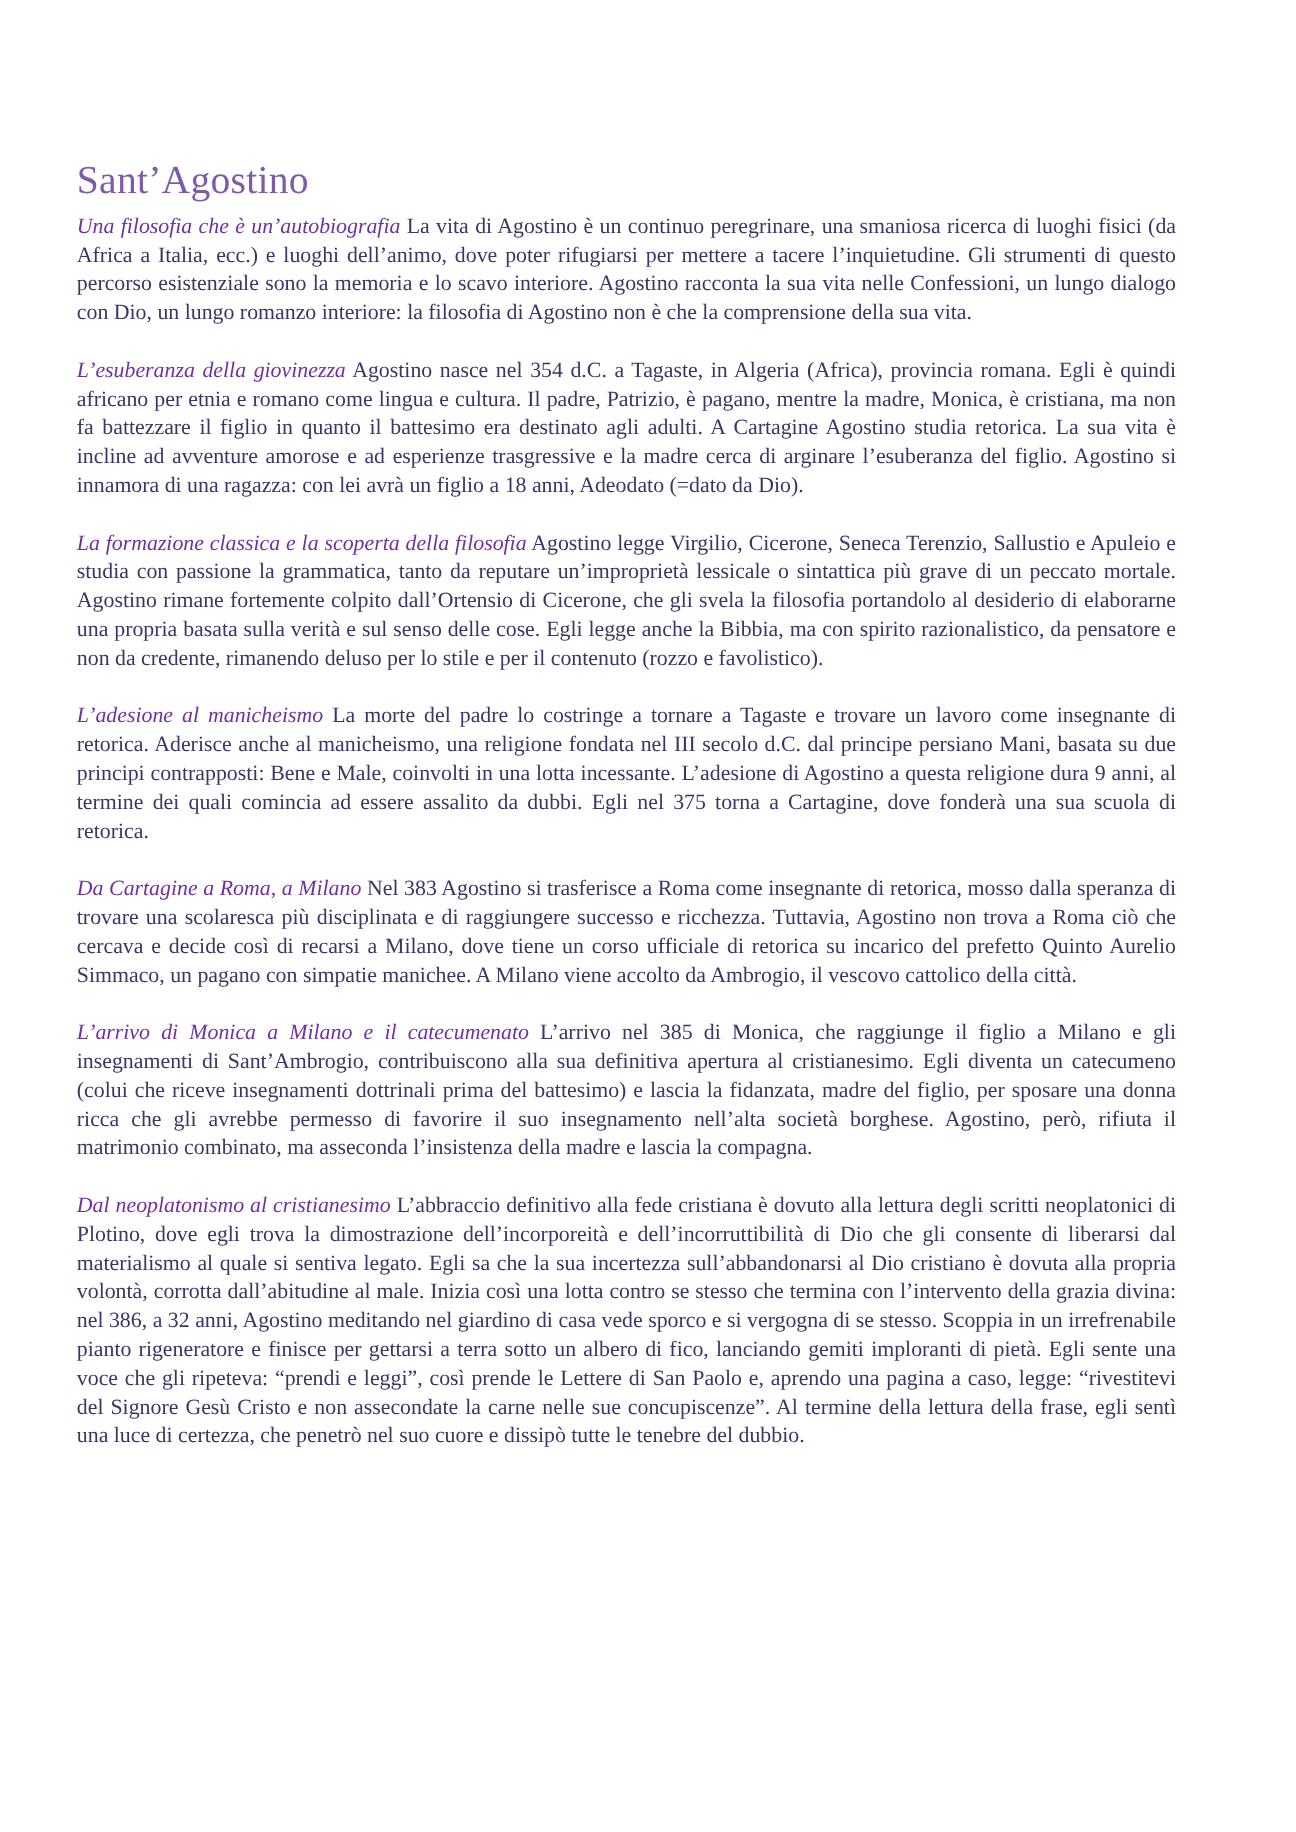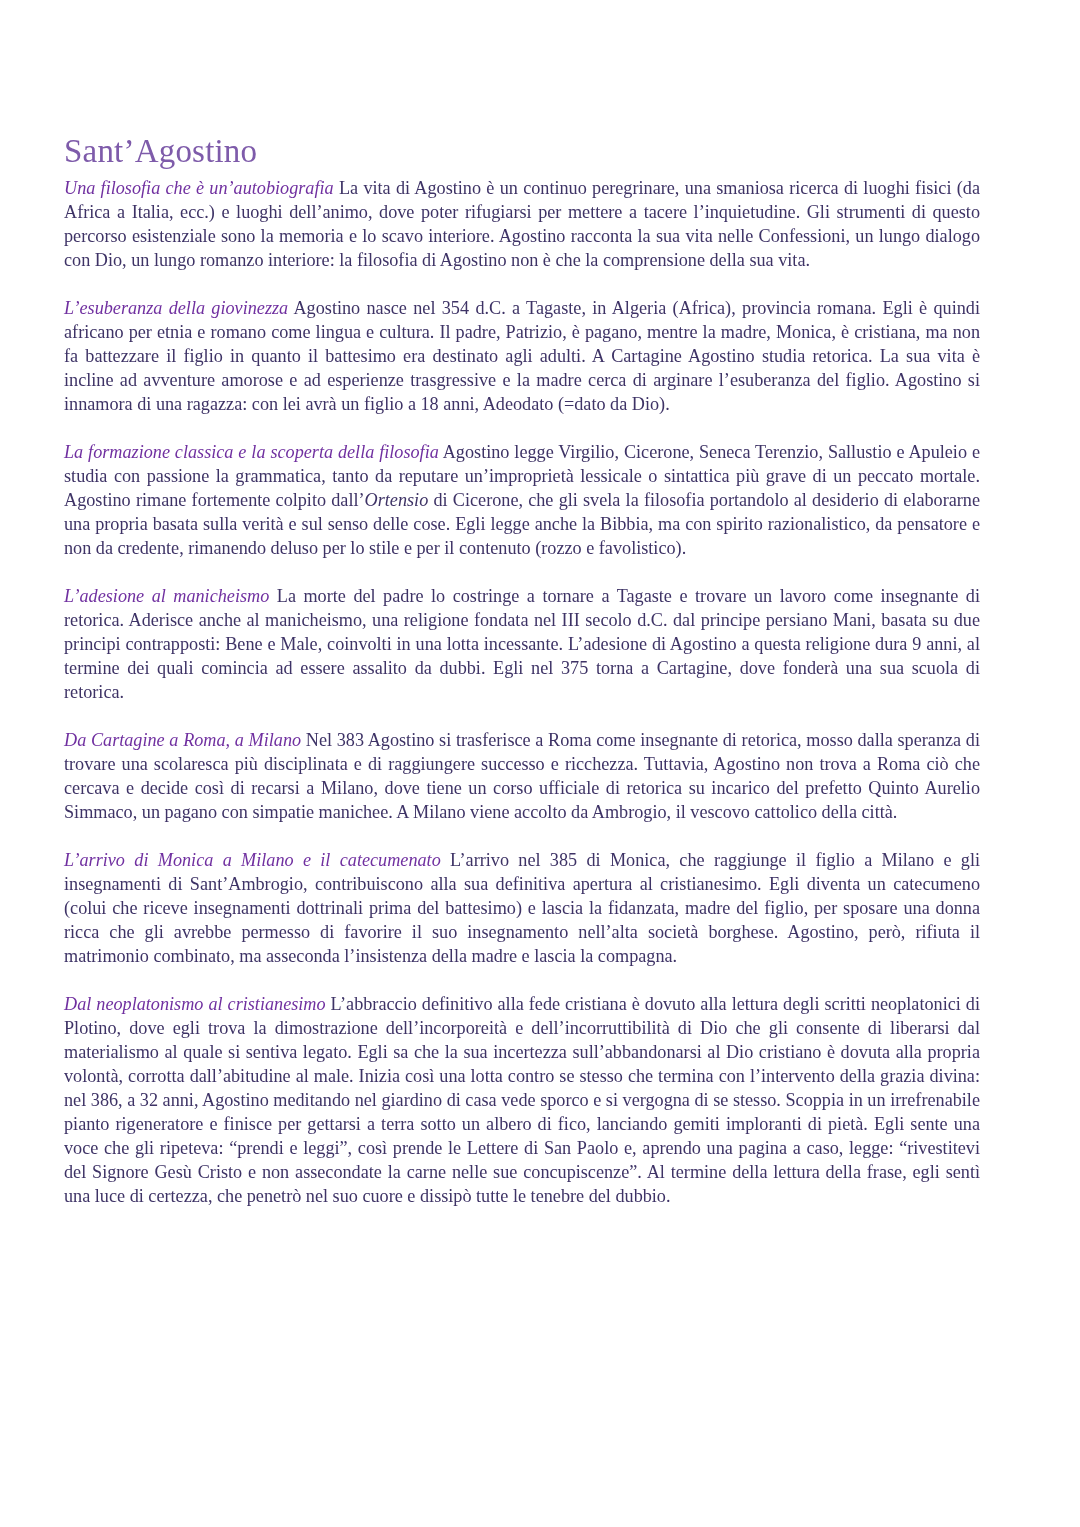--- a/index.html
+++ b/index.html
@@ -34,21 +34,20 @@
     color:var(--body-color);
     text-align:justify;
     margin-bottom:24px;
   }
   .para .lead{
     color:var(--lead-color);
     font-weight:normal;
     font-style:italic;
   }
   .para .italic{
-    font-style:italic;
   }
 </style>
 </head>
 <body>
 
 <div class="page">
   <h1 class="doc-title">Sant’Agostino</h1>
   <div id="paragraphs">
   <p class="para"><span class="lead">Una filosofia che è un’autobiografia</span><span><span> La vita di Agostino è un continuo peregrinare, una smaniosa ricerca di luoghi fisici (da Africa a Italia, ecc.) e luoghi dell’animo, dove poter rifugiarsi per mettere a tacere l’inquietudine. Gli strumenti di questo percorso esistenziale sono la memoria e lo scavo interiore. Agostino racconta la sua vita nelle Confessioni, un lungo dialogo con Dio, un lungo romanzo interiore: la filosofia di Agostino non è che la comprensione della sua vita.</span></span></p>
 

